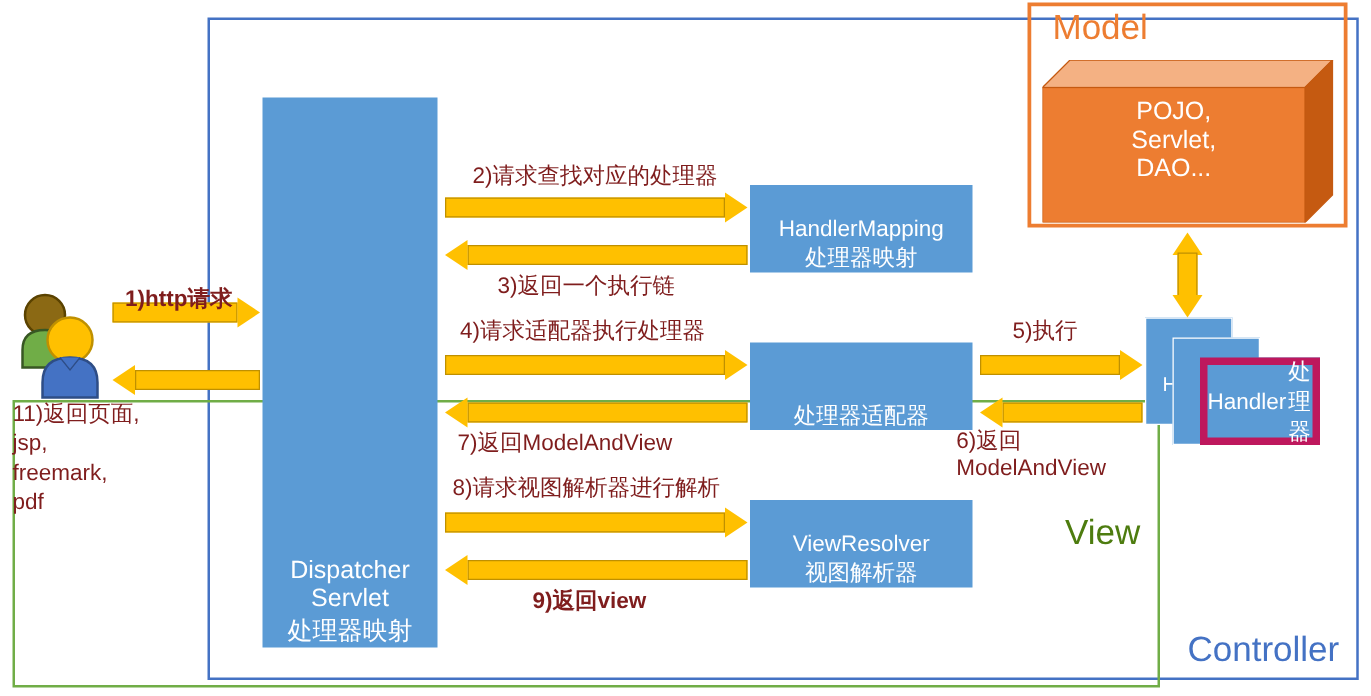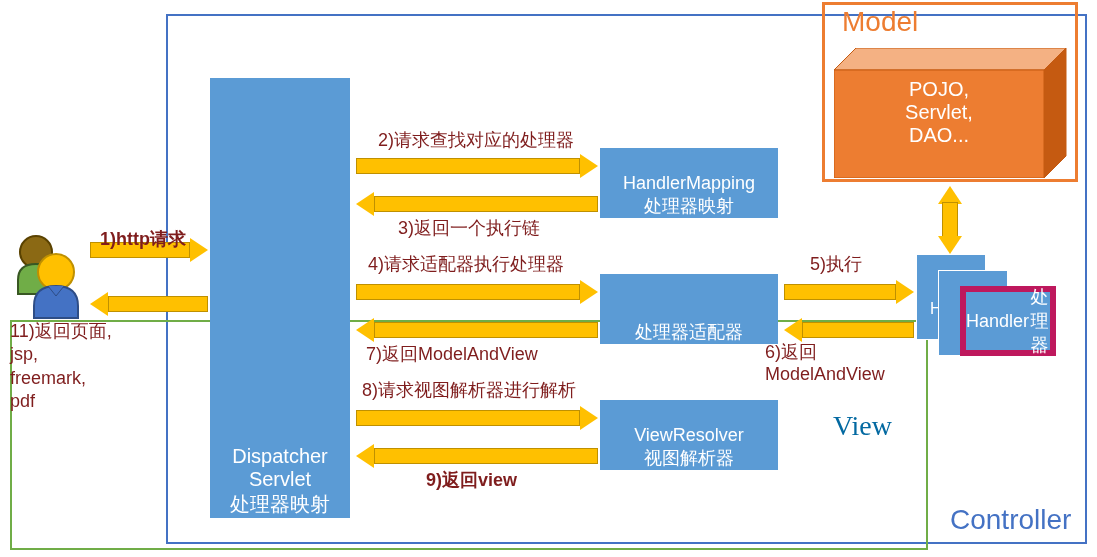--- a/index.html
+++ b/index.html
@@ -38,21 +38,21 @@
   </svg>
   <div style="position:absolute; left:0; top:30px; width:210px; text-align:center; color:#fff; font-size:20px;">
     <div>POJO,</div>
     <div>Servlet,</div>
     <div>DAO...</div>
   </div>
 </div>
 
 <div class="big-label" style="left:842px; top:6px; color:#ED7D31;">Model</div>
 
-<div class="big-label" style="left:833px; top:410px; color:#0369a1;font-family:Liberation Serif, serif;">View</div>
+<div class="big-label" style="left:852px; top:410px; color:#4d7c0f;">View</div>
 
 <div class="big-label" style="left:950px; top:504px; color:#4472C4;">Controller</div>
 
 <div class="blue-block" style="left:210px; top:78px; width:140px; height:440px; flex-direction:column;">
   <div style="font-size:20px;">
     <div>Dispatcher</div>
     <div>Servlet</div>
     <div>处理器映射</div>
   </div>
 </div>

